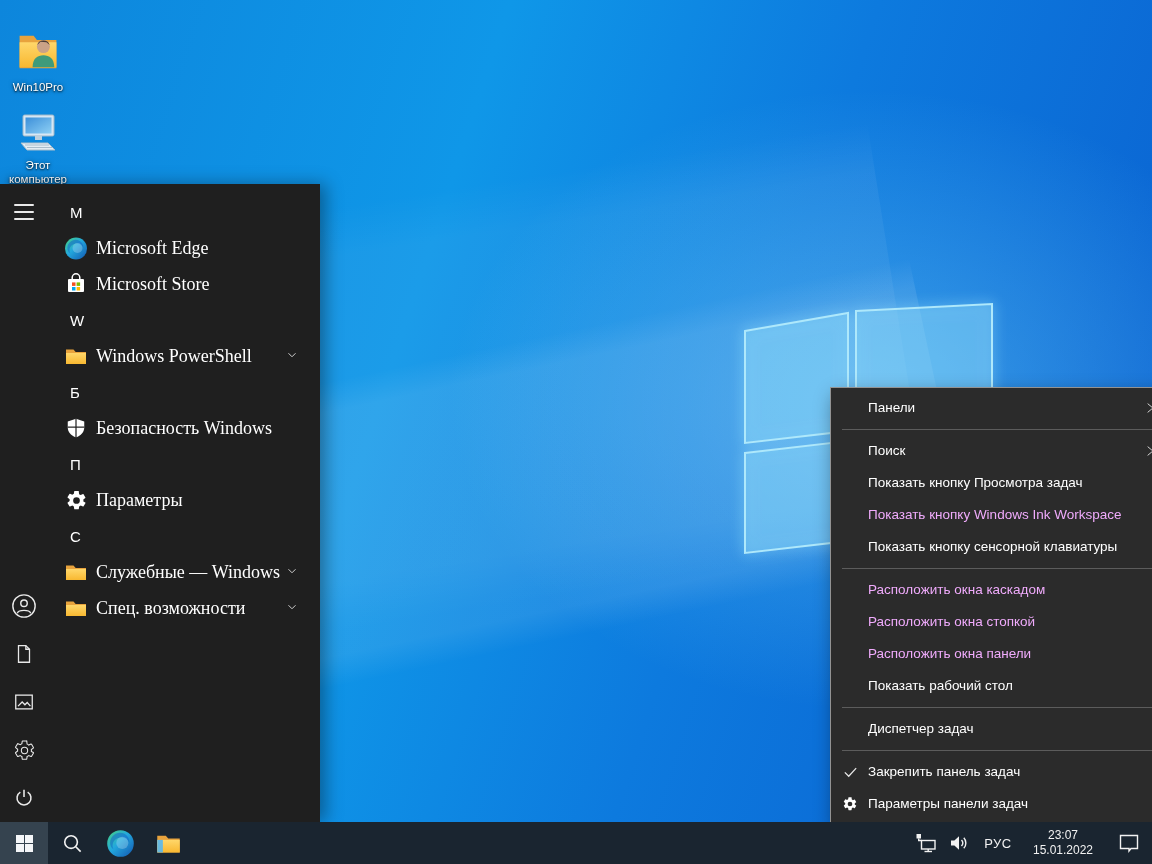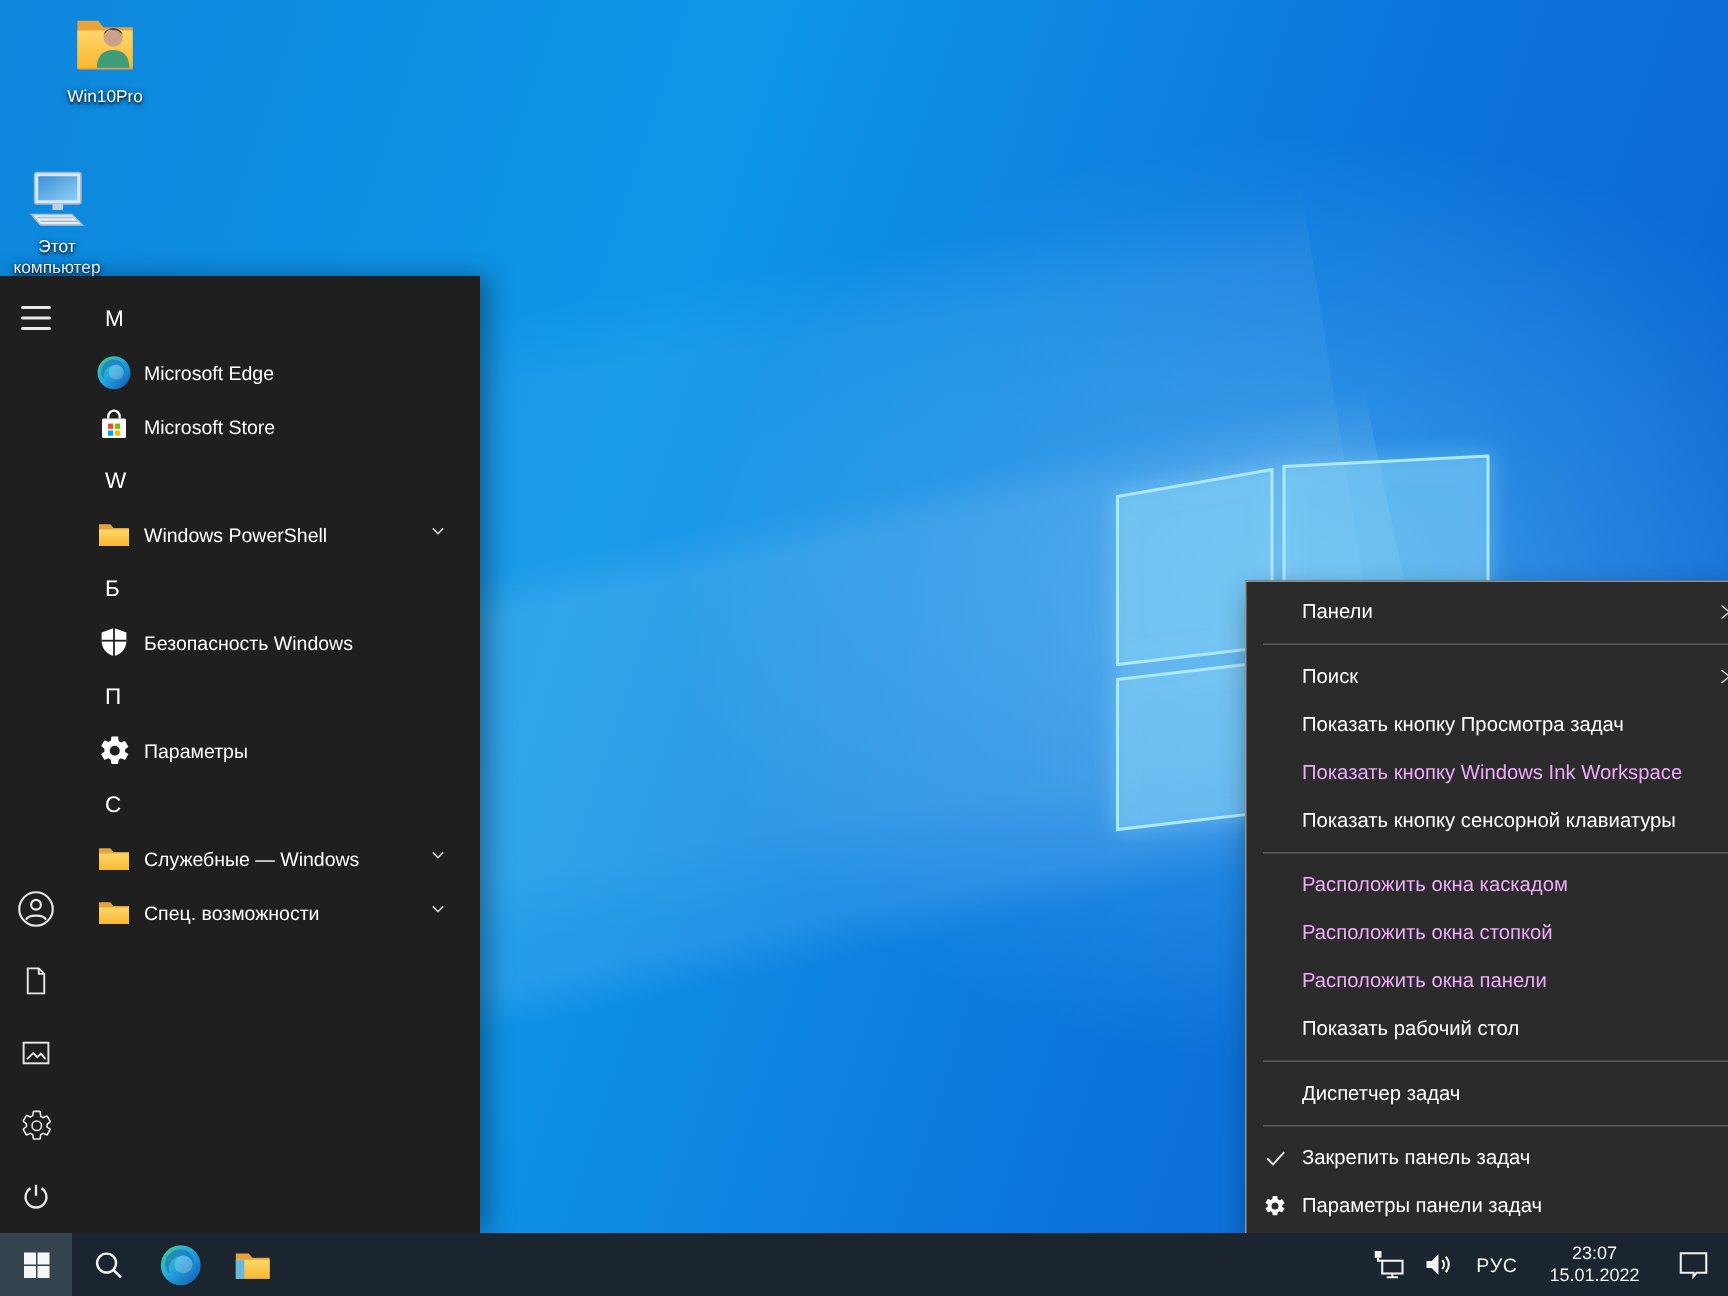--- a/index.html
+++ b/index.html
@@ -17,42 +17,42 @@
     background:linear-gradient(to bottom,rgba(255,255,255,0) 0,rgba(255,255,255,.09) 10%,rgba(255,255,255,.09) 90%,rgba(255,255,255,0) 100%);}
   .beam2{position:absolute;width:1500px;height:420px;left:-600px;top:120px;
     transform:rotate(-9deg);transform-origin:100% 50%;
     background:linear-gradient(to bottom,rgba(255,255,255,0) 0,rgba(255,255,255,.05) 12%,rgba(255,255,255,.05) 88%,rgba(255,255,255,0) 100%);}
   .logo-svg{position:absolute;left:0;top:0;}
 
   
   .desk-icon{position:absolute;width:76px;display:flex;flex-direction:column;align-items:center;z-index:5;}
   .desk-icon .dlabel{margin-top:2px;font-size:11.5px;color:#fff;text-align:center;line-height:1.25;
     text-shadow:0 1px 2px rgba(0,0,0,.85),0 0 4px rgba(0,0,0,.5);}
-  #icon-win10pro{left:0;top:4px;margin-left:32px;}
+  #icon-win10pro{left:0;top:26px;}
   #icon-thispc{left:0;top:108px;}
 
   
   .start-menu{position:absolute;left:0;top:184px;width:320px;bottom:42px;background:#1f1f1f;
     box-shadow:6px 0 16px rgba(0,0,0,.35);z-index:20;color:#fff;}
   .rail{position:absolute;left:0;top:0;width:48px;height:100%;}
   .rail-btn{position:absolute;left:0;width:48px;height:48px;display:flex;align-items:center;justify-content:center;cursor:pointer;}
   .rail-hamburger{top:4px;}
   .rail-user{bottom:192px;}
   .rail-docs{bottom:144px;}
   .rail-pics{bottom:96px;}
   .rail-settings{bottom:48px;}
   .rail-power{bottom:0;}
   .hamb{width:20px;display:flex;flex-direction:column;gap:5px;}
   .hamb span{height:2px;background:#e9e9e9;border-radius:1px;}
 
   .apps{position:absolute;left:48px;top:10px;right:0;}
   .srow{height:36px;position:relative;display:flex;align-items:center;cursor:pointer;}
   .srow .appicon{position:absolute;left:16px;width:24px;height:24px;display:flex;align-items:center;justify-content:center;}
   .srow .letter{position:absolute;left:22px;font-size:15px;color:#fff;}
-  .srow .slabel{margin-left:48px;font-size:13px;color:#fff;white-space:nowrap;}
+  .srow .slabel{margin-left:48px;font-size:18px;color:#fff;white-space:nowrap;font-family:Liberation Serif, serif;}
   .srow .chev{position:absolute;right:22px;top:50%;transform:translateY(-50%);}
 
   
   .context-menu{position:absolute;left:830px;top:387px;width:338px;background:#2b2b2b;
     border:1px solid #939393;box-shadow:4px 8px 18px rgba(0,0,0,.45);z-index:25;
     padding:4px 0;box-sizing:border-box;}
   .cm-item{height:32px;line-height:32px;padding-left:37px;font-size:13.5px;color:#fff;
     position:relative;cursor:pointer;white-space:nowrap;}
   .cm-item.disabled{color:#f0abfc;cursor:default;}
   .cm-sep{height:1px;background:#5c5c5c;margin:5px 2px 5px 11px;}

